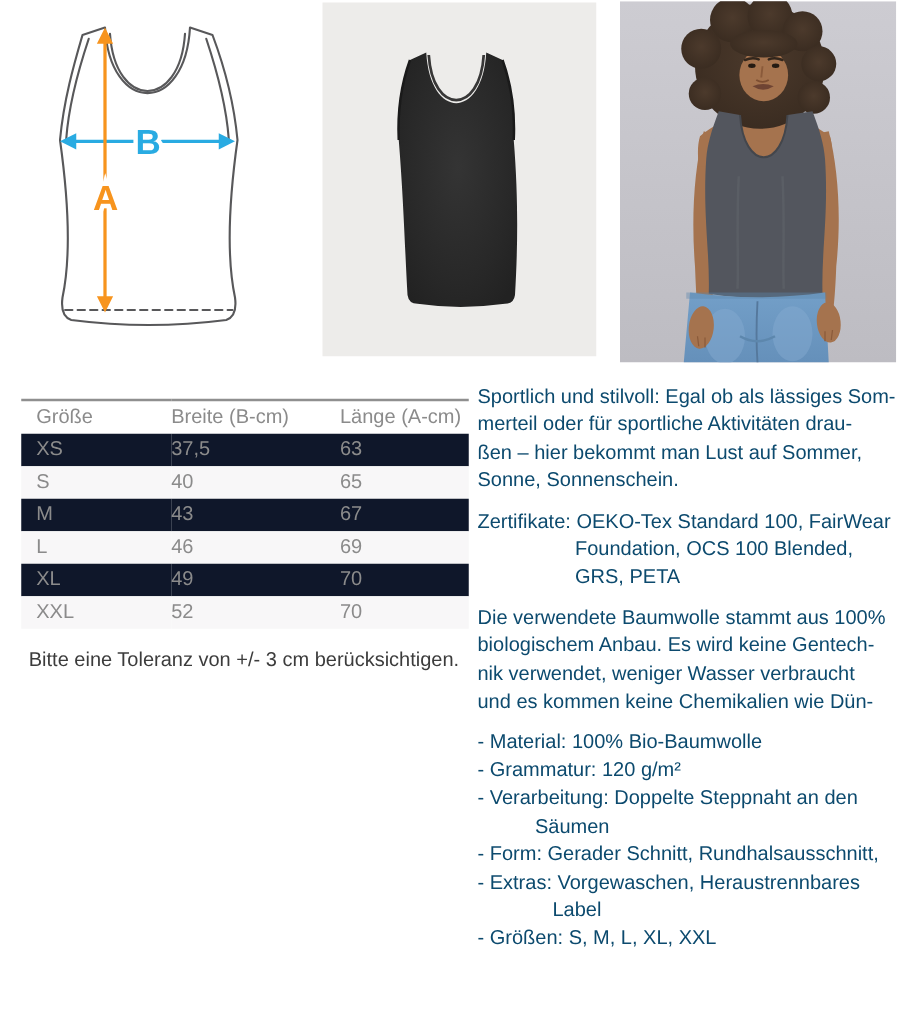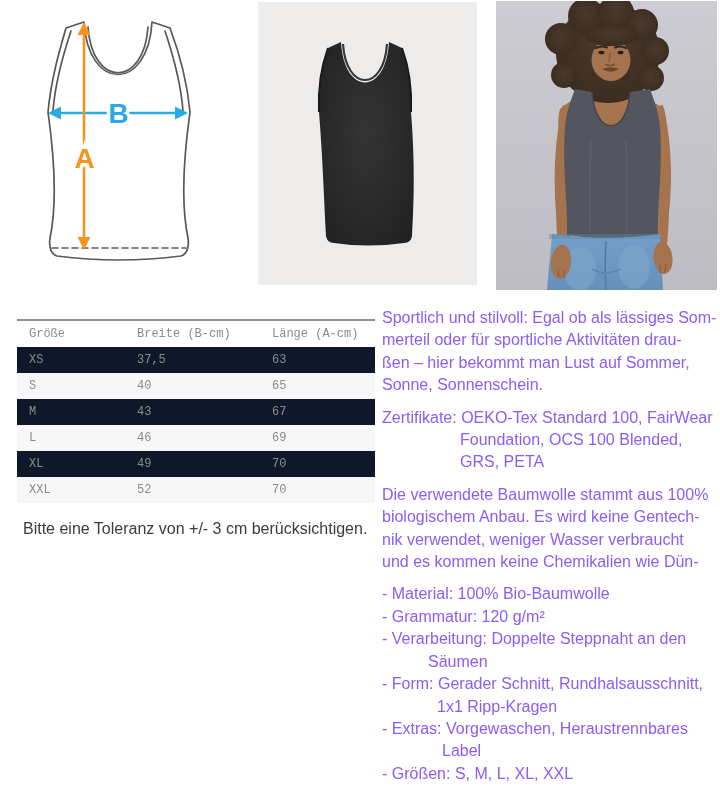--- a/index.html
+++ b/index.html
@@ -9,35 +9,35 @@
   
   .img-cell{position:absolute;top:2px;}
   #diagram-cell{left:0;top:0;width:240px;height:300px;background:#fff;}
   #product-photo-cell{left:258px;top:2px;width:219px;height:283px;background:#edecea;}
   #model-photo-cell{left:496px;top:1px;width:221px;height:289px;}
   .img-cell svg{display:block;}
 
   
   #size-table{position:absolute;left:17px;top:319px;width:346px;border-collapse:collapse;
               table-layout:fixed;border-top:2px solid #8f8f8f;}
-  #size-table th,#size-table td{height:26px;padding:0;font-size:12px;font-weight:400;
-              color:#8b8b8b;text-align:left;vertical-align:middle;white-space:nowrap;font-family:Liberation Mono, monospace;}
+  #size-table th,#size-table td{height:26px;padding:0;font-size:16px;font-weight:400;
+              color:#8b8b8b;text-align:left;vertical-align:middle;white-space:nowrap;}
   #size-table .c1{width:108px;padding-left:12px;}
   #size-table .c2{width:135px;}
   #size-table .c3{width:103px;}
   #size-table thead tr{background:#ffffff;}
   #size-table tbody tr.shaded{background:#0f172a;}
   #size-table tbody tr.plain{background:#f8f7f8;}
 
   #tolerance-note{position:absolute;left:23px;top:517px;font-size:16px;line-height:24px;
                   color:#3c3c3c;}
 
   
   #description{position:absolute;left:382px;top:307px;width:336px;font-size:16px;
-               line-height:22.4px;color:#8b5cf6;}
+               line-height:22.4px;color:#0c4a6e;}
   #description p{margin:0 0 10px 0;}
   #description p:last-child{margin-bottom:0;}
   #description .line{display:block;white-space:nowrap;}
 </style>
 </head>
 <body>
 
 <div id="page">
 
   <div class="img-cell" id="diagram-cell">
@@ -247,20 +247,19 @@
         <span class="line">biologischem Anbau. Es wird keine Gentech-</span>
         <span class="line">nik verwendet, weniger Wasser verbraucht</span>
         <span class="line">und es kommen keine Chemikalien wie Dün-</span>
       </p>
       <p>
         <span class="line">- Material: 100% Bio-Baumwolle</span>
         <span class="line">- Grammatur: 120 g/m²</span>
         <span class="line">- Verarbeitung: Doppelte Steppnaht an den</span>
         <span class="line" style="padding-left: 46px;">Säumen</span>
         <span class="line">- Form: Gerader Schnitt, Rundhalsausschnitt,</span>
-        <span class="line" style="padding-left: 55px;">1x1 Ripp-Kragen</span>
         <span class="line">- Extras: Vorgewaschen, Heraustrennbares</span>
         <span class="line" style="padding-left: 60px;">Label</span>
         <span class="line">- Größen: S, M, L, XL, XXL</span>
       </p>
     </div>
 
 </div>
 
 </body></html>

